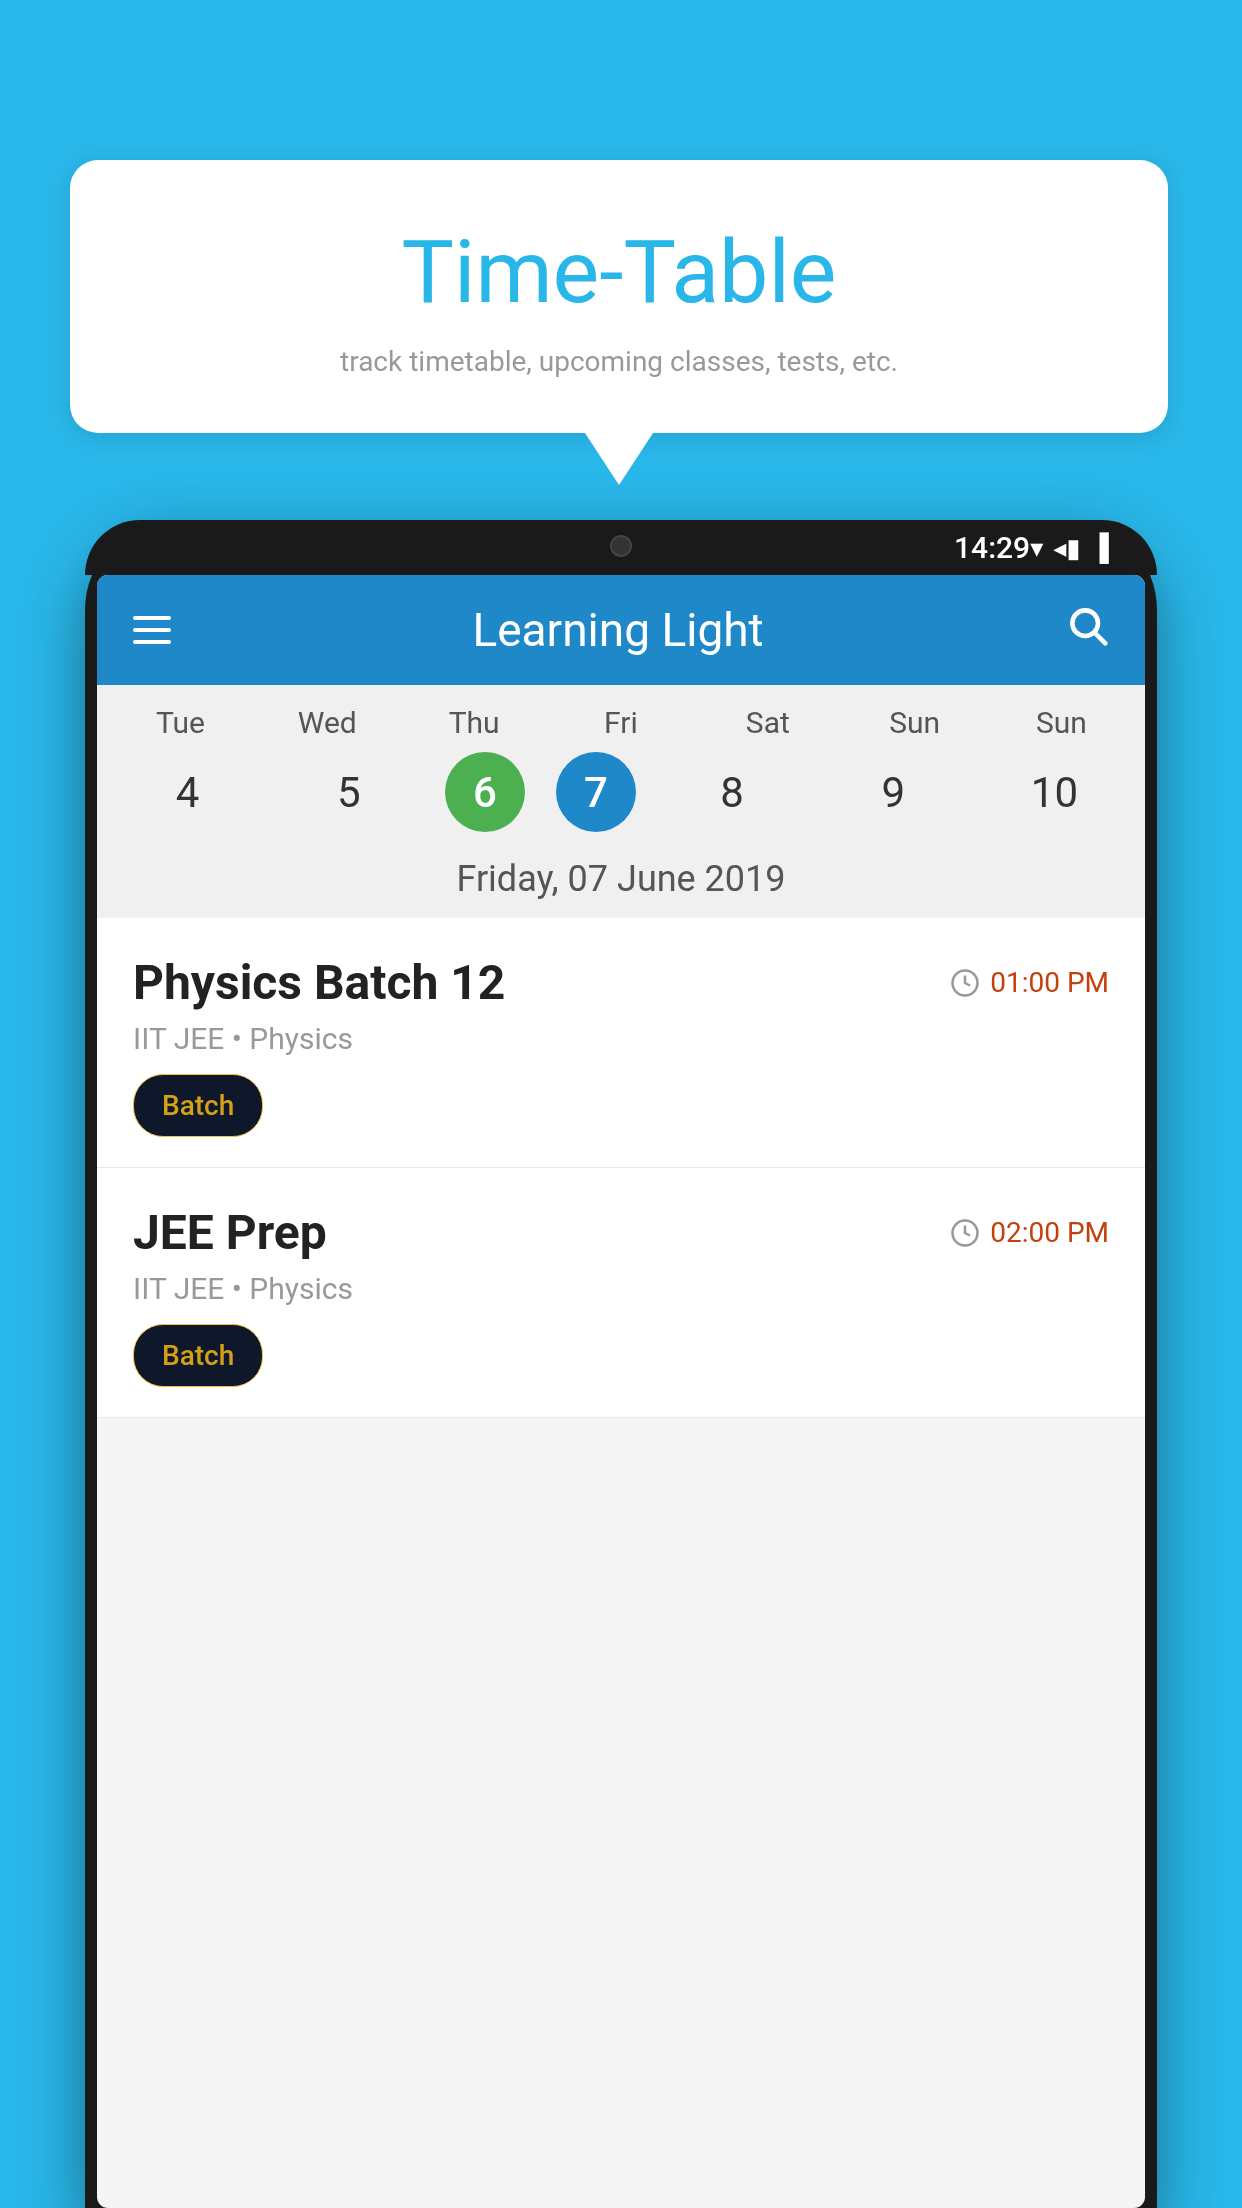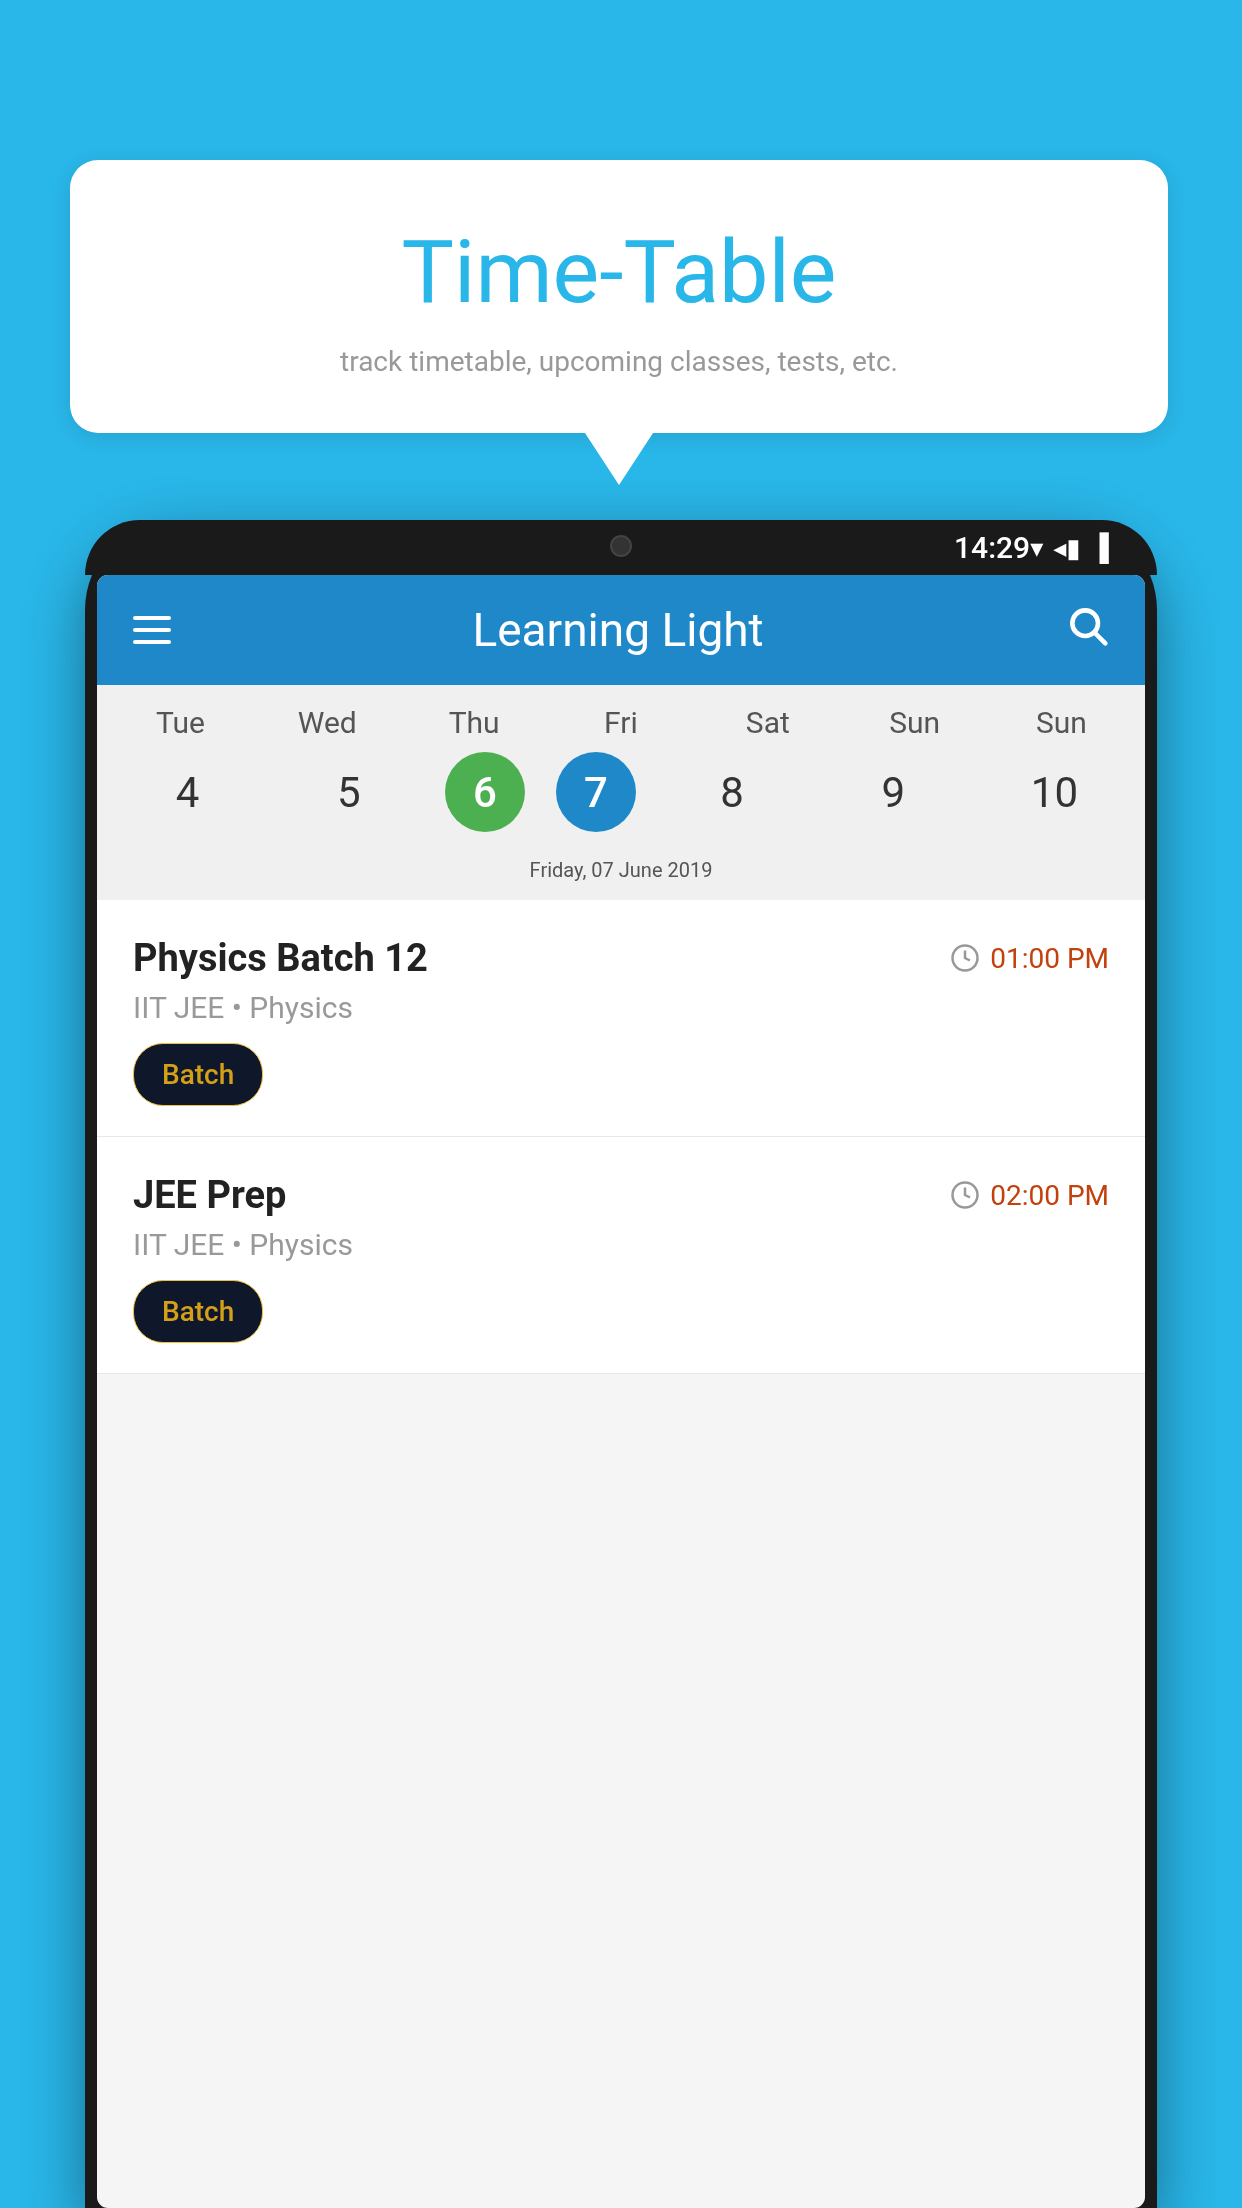--- a/index.html
+++ b/index.html
@@ -227,21 +227,21 @@
       background: #1E88C8;
       color: white;
       border-radius: 50%;
       width: 80px;
       height: 80px;
       font-weight: 500;
     }
 
     .selected-date-label {
       text-align: center;
-      font-size: 20px;
+      font-size: 36px;
       color: #555;
       padding: 10px 8px 18px;
     }
 
     
     .schedule-list {
       background: white;
     }
 
     .schedule-item {
@@ -251,21 +251,21 @@
     }
 
     .schedule-item-top {
       display: flex;
       justify-content: space-between;
       align-items: center;
       margin-bottom: 10px;
     }
 
     .schedule-title {
-      font-size: 38px;
+      font-size: 48px;
       font-weight: 700;
       color: #222;
     }
 
     .schedule-time {
       font-size: 28px;
       color: #c2410c;
       display: flex;
       align-items: center;
       gap: 10px;

